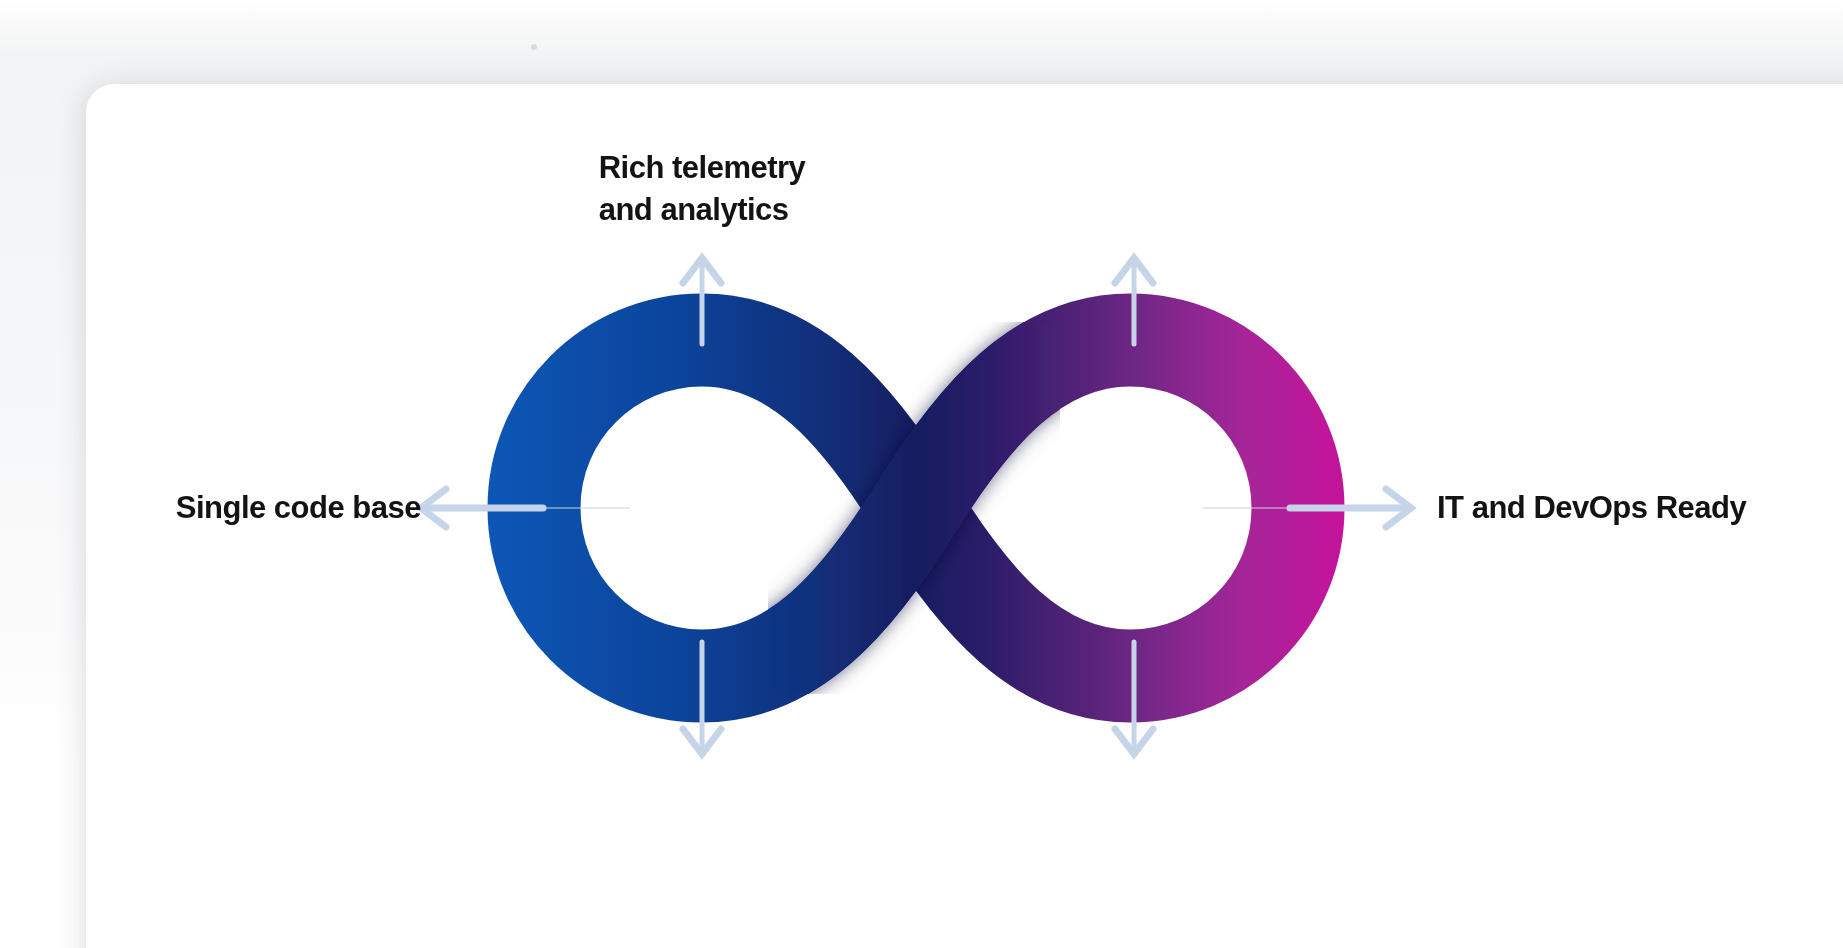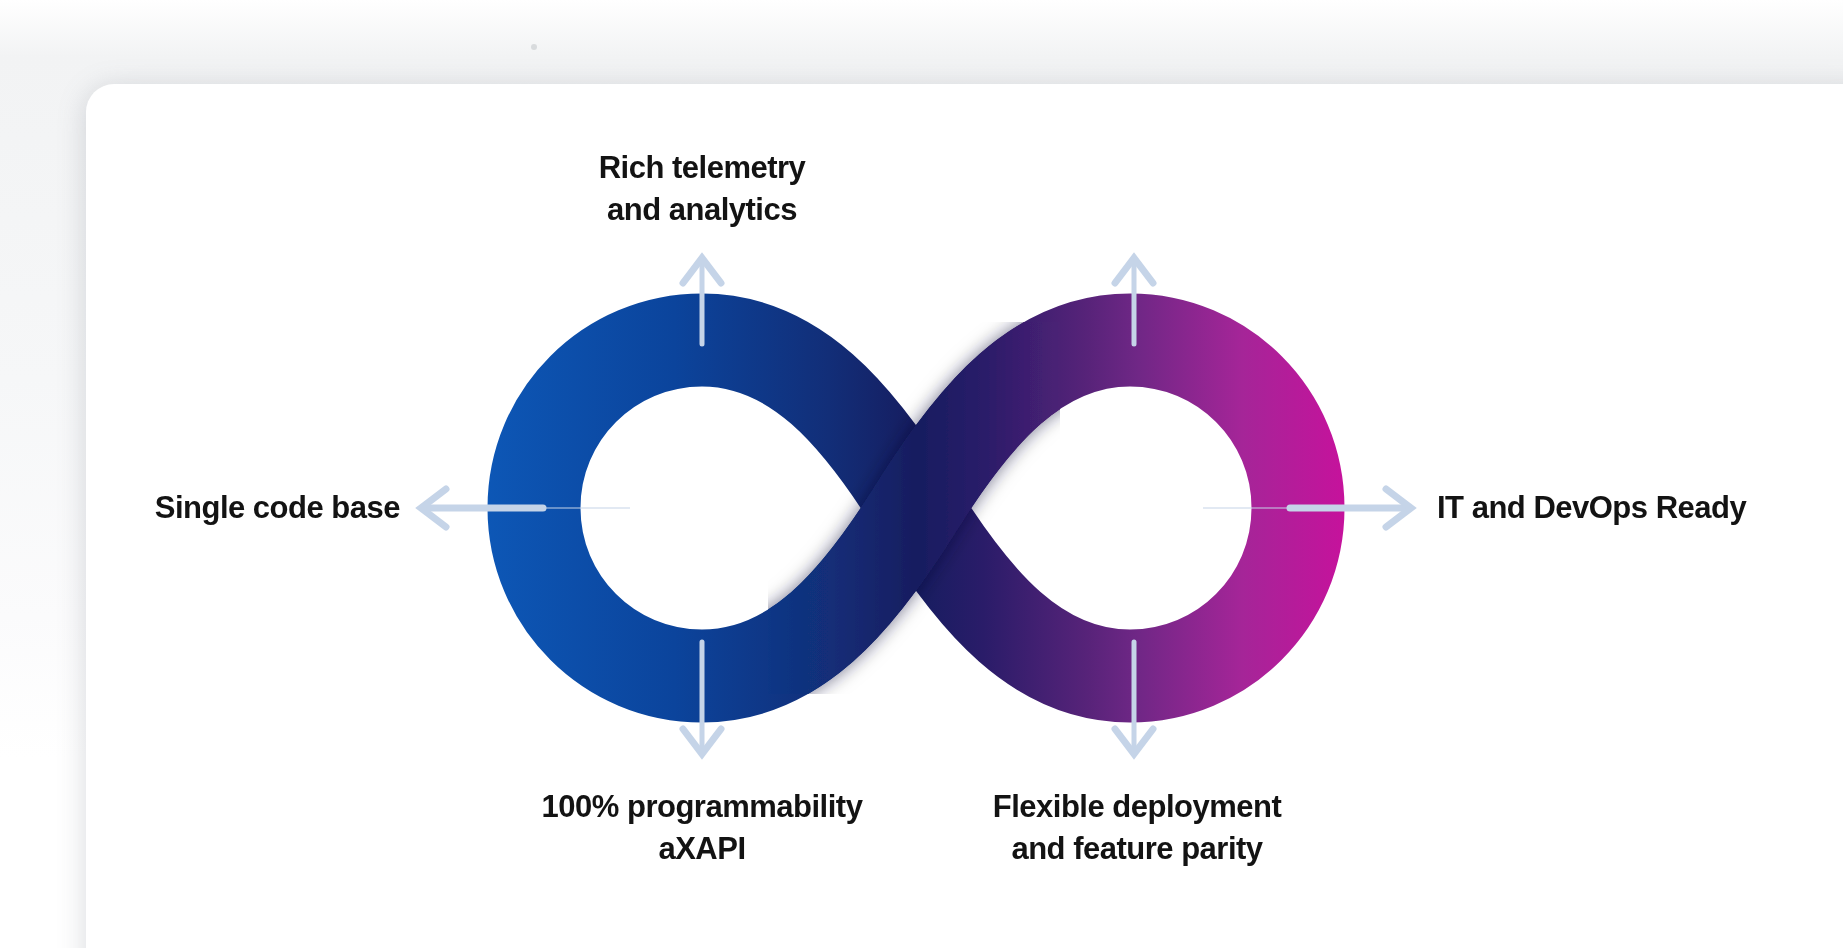--- a/index.html
+++ b/index.html
@@ -10,24 +10,24 @@
   }
   .card{
     position:absolute;left:86px;top:84px;width:1800px;height:920px;
     background:#ffffff;border-radius:28px;
     box-shadow:0 4px 28px rgba(110,120,132,0.28);
   }
   .diagram-svg{position:absolute;left:0;top:0;width:1843px;height:948px;}
   .lbl{
     position:absolute;font-weight:700;color:#131313;
     font-size:31px;line-height:42px;letter-spacing:-0.5px;
-    white-space:pre-line;text-align:center;
+    white-space:pre-line;
   }
   .lbl.center{transform:translateX(-50%);}
-  .lbl.align-right{text-align:left;transform:translate(-100%,0);}
+  .lbl.align-right{text-align:left;transform:translate(-100%,0);margin-left:21px;}
   .lbl.align-left{text-align:center;}
   .artifact-dot{
     position:absolute;left:531px;top:44px;width:6px;height:6px;border-radius:50%;
     background:#c9cccf;opacity:.65;
   }
 </style>
 </head>
 <body>
 
 <div class="stage">
@@ -101,19 +101,15 @@
   </svg>
 
   <div class="lbl center" style="left:702px;top:147px;">Rich telemetry
 and analytics</div>
 
 
   <div class="lbl align-right" style="left:400px;top:487px;">Single code base</div>
 
   <div class="lbl align-left" style="left:1437px;top:487px;">IT and DevOps Ready</div>
 
-  <div class="lbl center" style="left:702px;top:786px;">100% programmability
-aXAPI</div>
 
-  <div class="lbl center" style="left:1137px;top:786px;">Flexible deployment
-and feature parity</div>
 
 </div>
 
 </body></html>

